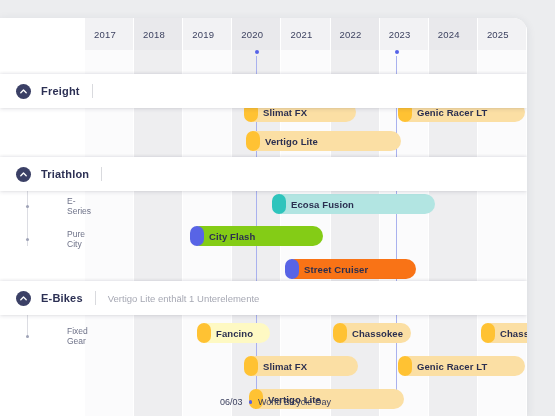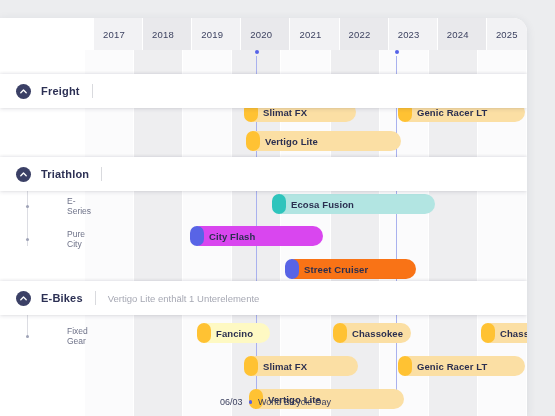--- a/index.html
+++ b/index.html
@@ -19,21 +19,21 @@
     width: 527px; height: 398px;
     background: #ffffff;
     border-top-right-radius: 14px;
     border-top-left-radius: 0;
     overflow: hidden;
     box-shadow: 0 2px 10px rgba(40,45,70,.10);
   }
 
   
   .timeline-head {
-    position: absolute; left: 94px; top: 0;
+    position: absolute; left: 85px; top: 0;
     width: 442px; height: 32px;
     display: flex;
     justify-content: space-between;
   }
   .year-cell {
     width: 50px; height: 32px;
     background: #f2f2f4;
     border-right: 1px solid #ffffff;
     font-size: 9.5px;
     color: #3d4260;
@@ -203,21 +203,21 @@
           <span class="txt">E-Series</span>
         </div>
         <div class="side-label" style="top: 211px; height: 20px;">
           <span class="dot"></span>
           <span class="txt">Pure City</span>
         </div>
         <div class="bar" style="left: 272px; width: 163px; top: 176px; background: rgb(178, 229, 226);">
           <div class="cap" style="background: rgb(46, 196, 188);"></div>
           <div class="lbl">Ecosa Fusion</div>
         </div>
-        <div class="bar" style="left: 190px; width: 133px; top: 208px; background: #d946ef;">
+        <div class="bar" style="left: 190px; width: 133px; top: 208px; background: #84cc16;">
           <div class="cap" style="background: rgb(88, 100, 230);"></div>
           <div class="lbl">City Flash</div>
         </div>
         <div class="bar" style="left: 285px; width: 131px; top: 241px; background: #f97316;">
           <div class="cap" style="background: rgb(88, 100, 230);"></div>
           <div class="lbl">Street Cruiser</div>
         </div>
         <div class="group-head" style="top: 139px;">
           <div class="gh-icon">
             <svg width="9" height="9" viewBox="0 0 10 10">

